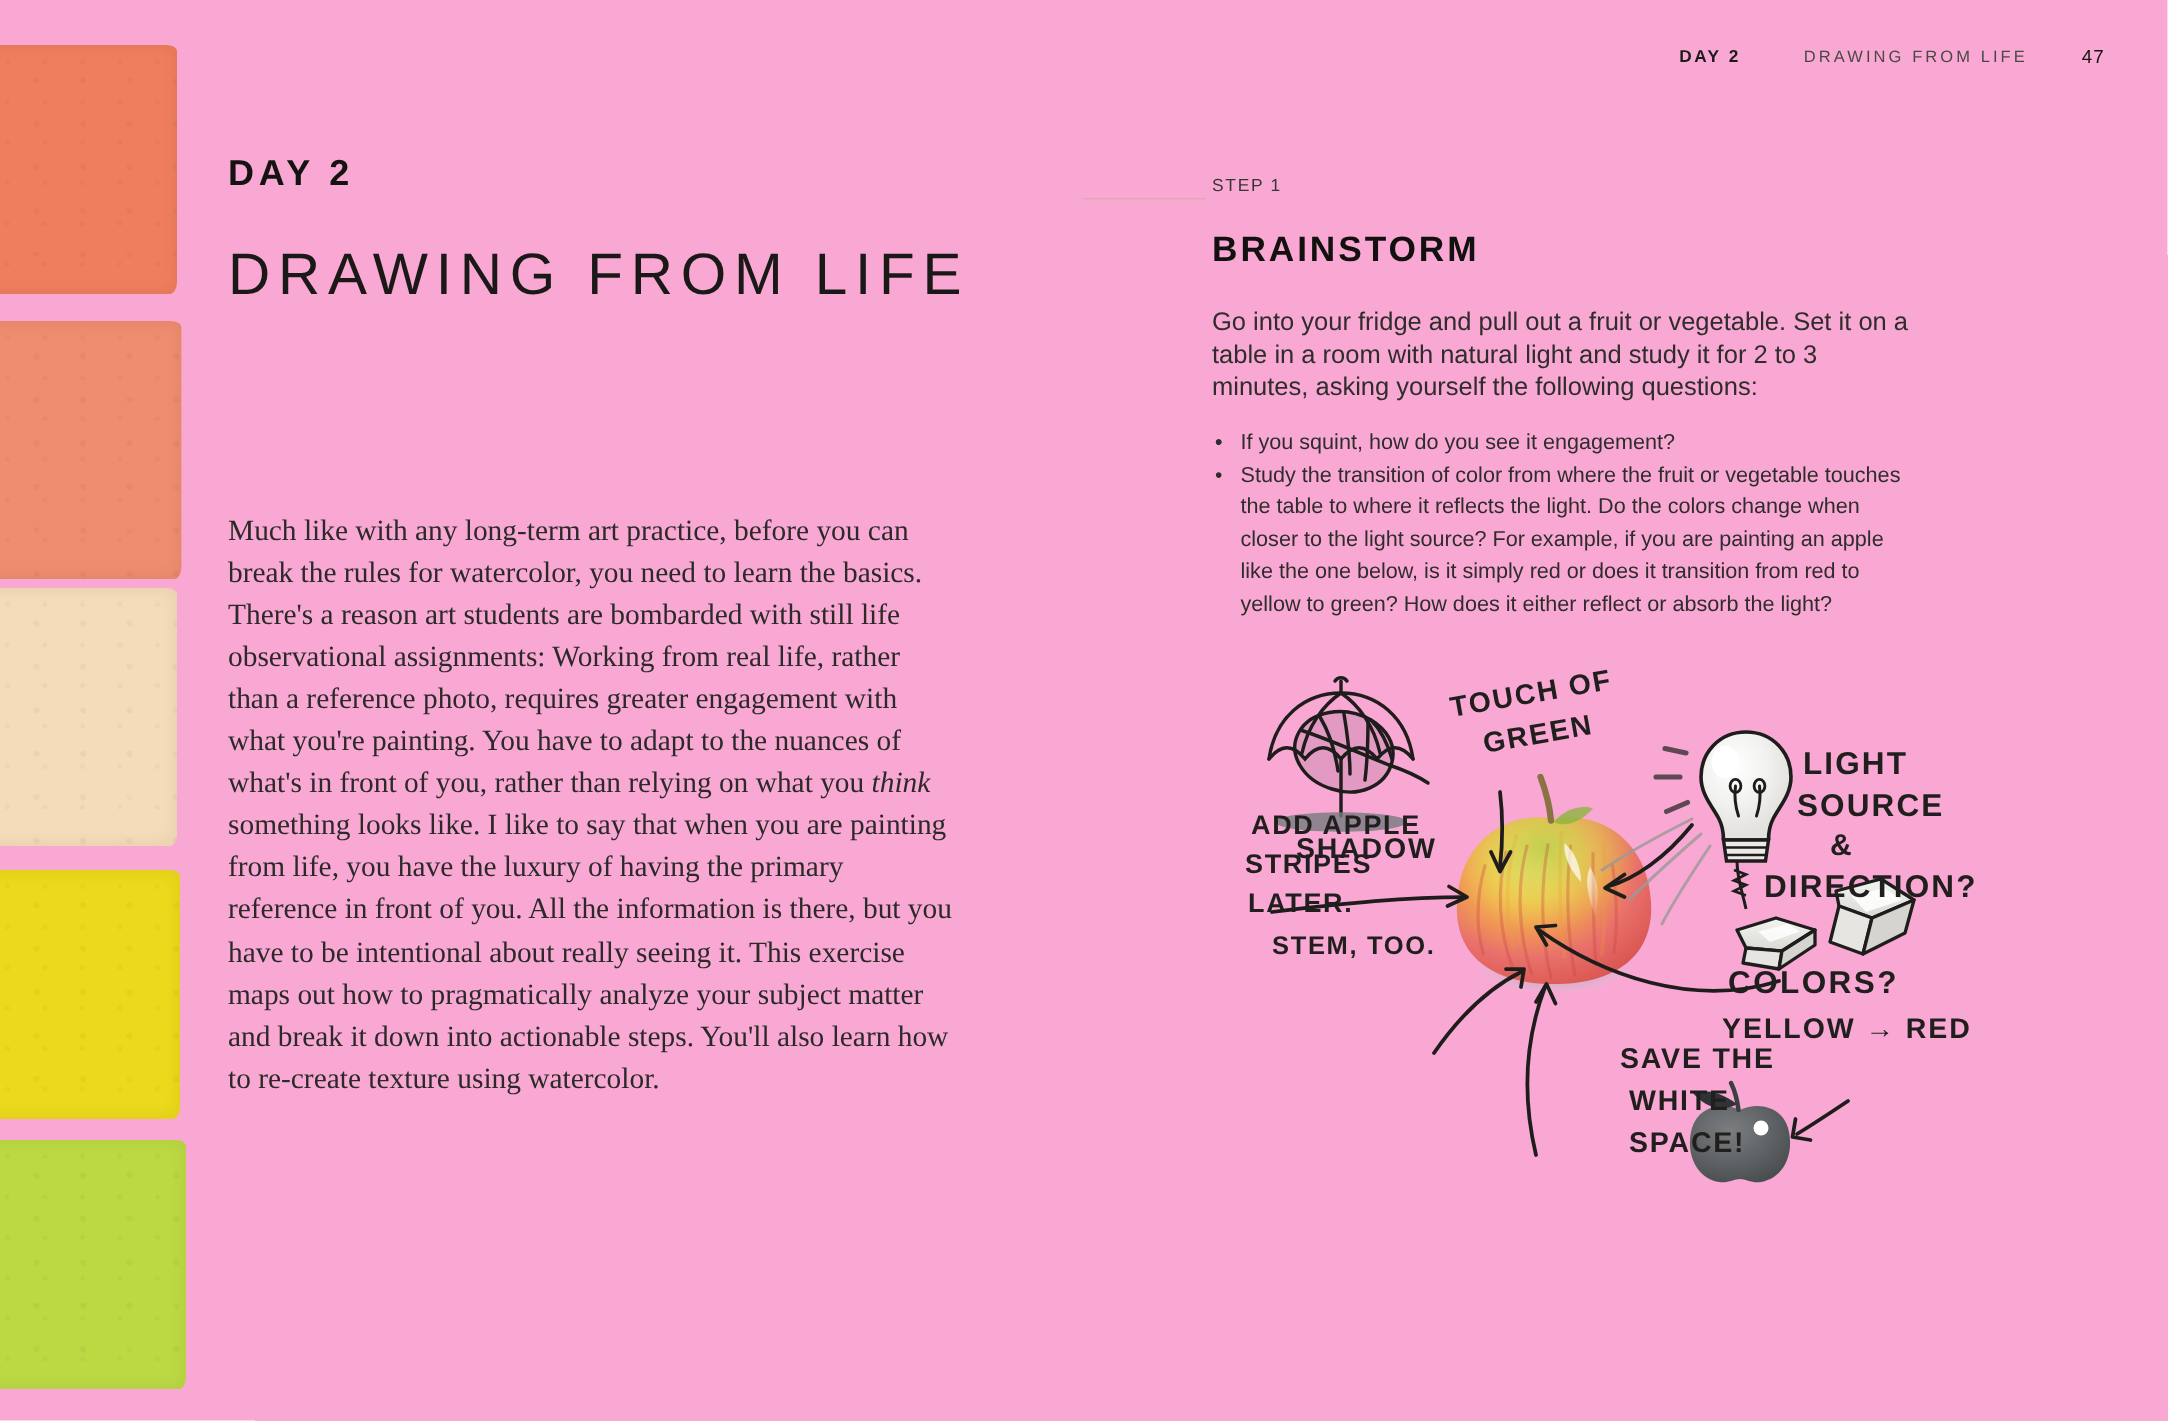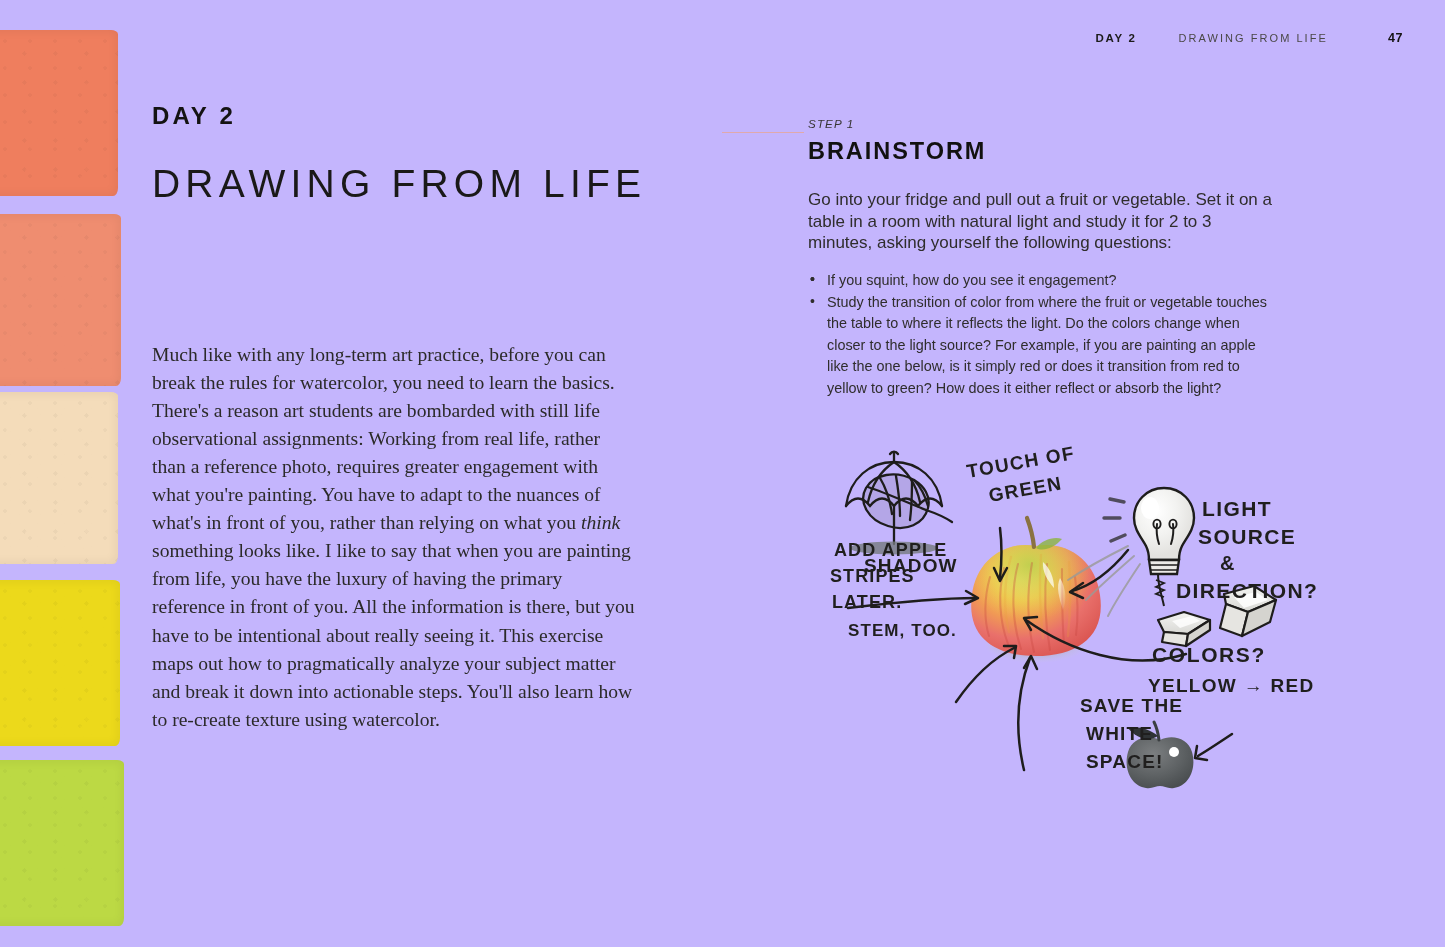--- a/index.html
+++ b/index.html
@@ -9,21 +9,21 @@
     background: #ffffff;
   }
   body {
     font-family: "Liberation Sans", sans-serif;
     -webkit-font-smoothing: antialiased;
   }
   #page {
     position: relative;
     width: 1445px;
     height: 947px;
-    background: #c4b5fd;
+    background: #f9a8d4;
     overflow: hidden;
   }
 
   
   #swatch-strip {
     position: absolute;
     left: 0;
     top: 0;
     width: 136px;
     height: 947px;
@@ -79,22 +79,22 @@
     color: #1c1b1a;
     letter-spacing: 1.7px;
   }
   #running-head .chapter {
     margin-left: 42px;
     color: #4a4846;
     letter-spacing: 2.05px;
     font-size: 11px;
   }
   #running-head .folio {
-    margin-left: 60px;
-    font-weight: 700;
+    margin-left: 36px;
+    font-weight: 400;
     color: #141312;
     letter-spacing: .6px;
     font-size: 12.5px;
   }
 
   
   #left-col {
     position: absolute;
     left: 152px;
     top: 104px;
@@ -142,24 +142,23 @@
     top: 14px;
     width: 82px;
     height: 1px;
     background: #e0a9ab;
   }
   #step-label {
     font-size: 11.6px;
     letter-spacing: 1.15px;
     color: #373534;
     line-height: 1;
-    font-style: italic;
   }
   #section-title {
-    margin-top: 9px;
+    margin-top: 24px;
     font-size: 23.5px;
     font-weight: 700;
     letter-spacing: 1.95px;
     color: #121110;
     line-height: 1.05;
   }
   #intro-para {
     margin-top: 26px;
     font-size: 17px;
     line-height: 21.4px;

